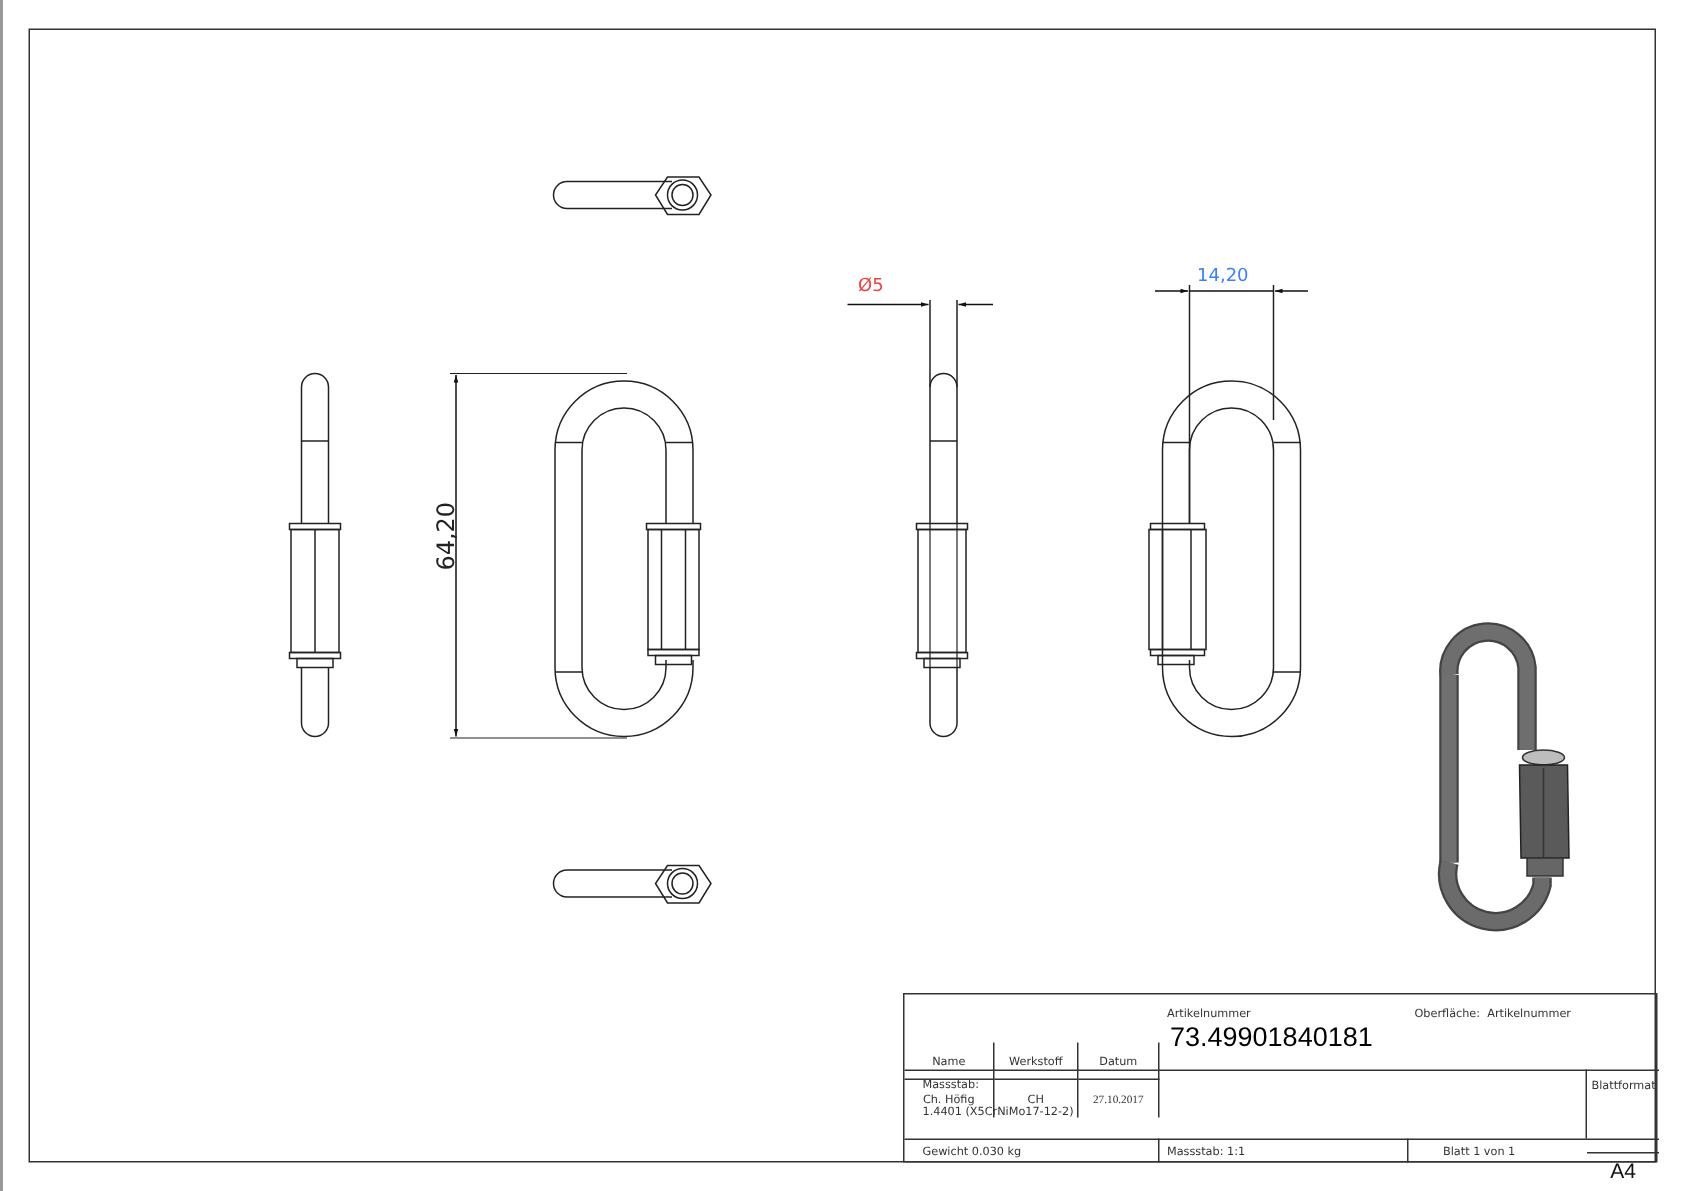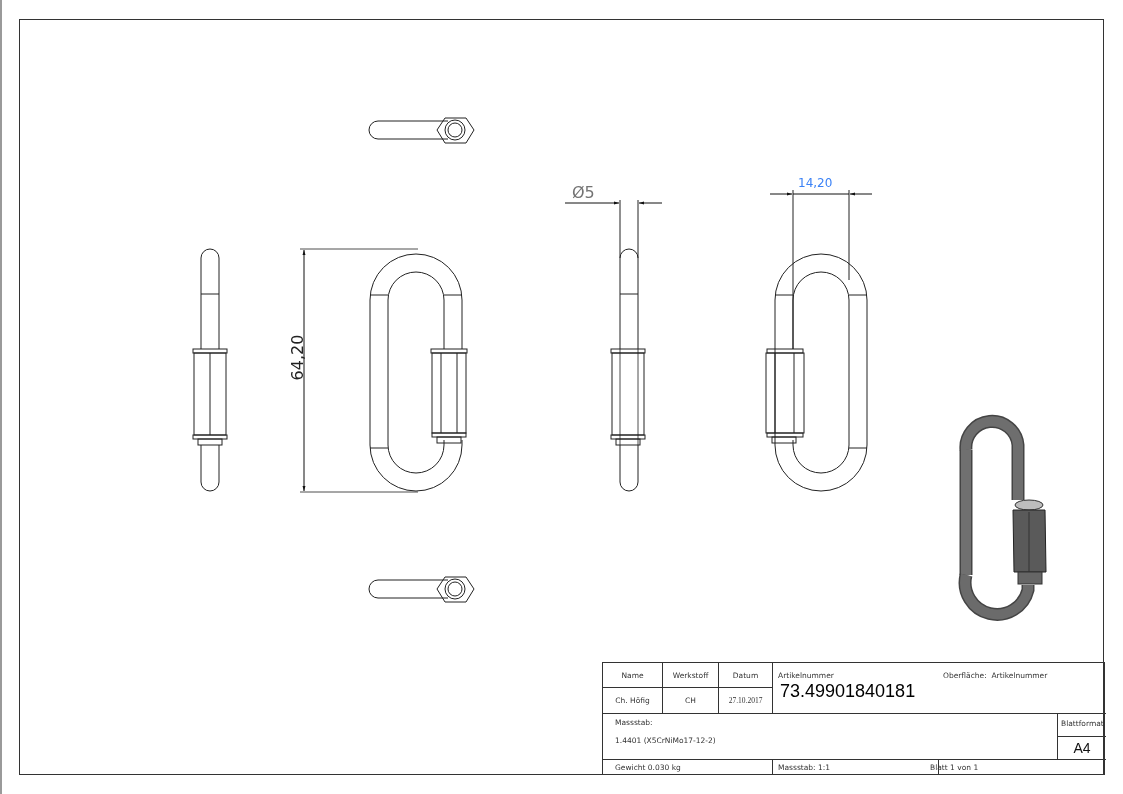--- a/index.html
+++ b/index.html
@@ -2,21 +2,21 @@
 <html><head>
 <meta charset="utf-8">
 <style>
   html,body{margin:0;padding:0;background:#fff;}
   body{width:1123px;height:794px;position:relative;overflow:hidden;font-family:"DejaVu Sans",sans-serif;}
   .sheet-edge{position:absolute;left:0;top:0;width:2px;height:794px;background:#9a9a9a;}
   .frame{position:absolute;left:19px;top:19px;width:1085px;height:756px;border:1.5px solid #333;box-sizing:border-box;}
   svg.drawing{position:absolute;left:0;top:0;}
   .tb{position:absolute;left:602px;top:662px;width:503px;height:113px;border:1.2px solid #333;box-sizing:border-box;font-size:7.5px;color:#333;}
   .cell{position:absolute;box-sizing:border-box;border-color:#333;border-style:solid;border-width:0;}
-  .c{display:flex;align-items:center;justify-content:center;}
+  .c{display:flex;align-items:center;justify-content:center;margin-top:32px;}
   .lbl{position:absolute;white-space:nowrap;}
   .artnr{font-family:"Liberation Sans",sans-serif;font-size:18px;color:#000;}
   .a4{font-family:"Liberation Sans",sans-serif;font-size:14px;color:#111;text-align:right;}
 </style>
 </head>
 <body>
 
 <div class="sheet-edge"></div>
 <div class="frame"></div>
 
@@ -123,21 +123,21 @@
     <path d="M966,575 A31,31 0 0 0 1028,590 L1028,585" fill="none" stroke="#444" stroke-width="13"></path>
     <path d="M966,575 A31,31 0 0 0 1028,590 L1028,585" fill="none" stroke="#6b6b6b" stroke-width="10"></path>
     <ellipse cx="1029" cy="505" rx="14" ry="5" fill="#bdbdbd" stroke="#333" stroke-width="1"></ellipse>
     <polygon points="1013,510 1045,510 1046,572 1014,572" fill="#5a5a5a" stroke="#222" stroke-width="1"></polygon>
     <line x1="1029" y1="512" x2="1029" y2="572" stroke="#333" stroke-width="1"></line>
     <rect x="1018" y="572" width="24" height="12" fill="#666" stroke="#333" stroke-width="1"></rect>
   </g>
 </svg>
 
 <div style="position:absolute;left:272px;top:348px;transform:rotate(-90deg);transform-origin:center;width:50px;text-align:center;font-size:16px;color:#222;">64,20</div>
-<div style="position:absolute;left:572px;top:183px;font-size:16px;color:#737373;white-space:nowrap;"><span>Ø</span><span>5</span></div>
+<div style="position:absolute;left:572px;top:183px;font-size:12px;color:#ef4444;white-space:nowrap;"><span>Ø</span><span>5</span></div>
 <div style="position:absolute;left:798px;top:176px;font-size:12px;color:#3b82f6;">14,20</div>
 
 <div class="tb">
   <div class="cell c" style="left:0;top:0;width:60px;height:25px;border-right-width:1px;border-bottom-width:1px;">Name</div>
   <div class="cell c" style="left:60px;top:0;width:56px;height:25px;border-right-width:1px;border-bottom-width:1px;">Werkstoff</div>
   <div class="cell c" style="left:116px;top:0;width:54px;height:25px;border-right-width:1px;border-bottom-width:1px;">Datum</div>
   <div class="cell c" style="left:0;top:25px;width:60px;height:25px;border-right-width:1px;">Ch. Höfig</div>
   <div class="cell c" style="left:60px;top:25px;width:56px;height:25px;border-right-width:1px;">CH</div>
   <div class="cell c" style="left:116px;top:25px;width:54px;height:25px;border-right-width:1px;font-family:Liberation Serif, serif;">27.10.2017</div>
   <div class="cell" style="left:0;top:50px;width:503px;height:1px;border-top-width:1px;"></div>
@@ -148,14 +148,14 @@
   <div class="lbl" style="left:12px;top:73px;">1.4401 (X5CrNiMo17-12-2)</div>
   <div class="cell" style="left:454px;top:50px;width:49px;height:46px;border-left-width:1px;">
     <div class="lbl" style="left:3px;top:6px;">Blattformat</div>
     <div class="cell c a4" style="left:0;top:23px;width:48px;height:23px;border-top-width:1px;">A4</div>
   </div>
   <div class="cell" style="left:0;top:96px;width:503px;height:1px;border-top-width:1px;"></div>
   <div class="cell" style="left:169px;top:96px;width:1px;height:16px;border-left-width:1px;"></div>
   <div class="cell" style="left:335px;top:96px;width:1px;height:16px;border-left-width:1px;"></div>
   <div class="lbl" style="left:12px;top:100px;">Gewicht 0.030 kg</div>
   <div class="lbl" style="left:175px;top:100px;text-align:center;">Massstab: 1:1</div>
-  <div class="lbl" style="left:327px;top:100px;">Blatt 1 von 1</div>
+  <div class="lbl" style="left:359px;top:100px;">Blatt 1 von 1</div>
 </div>
 
 </body></html>

